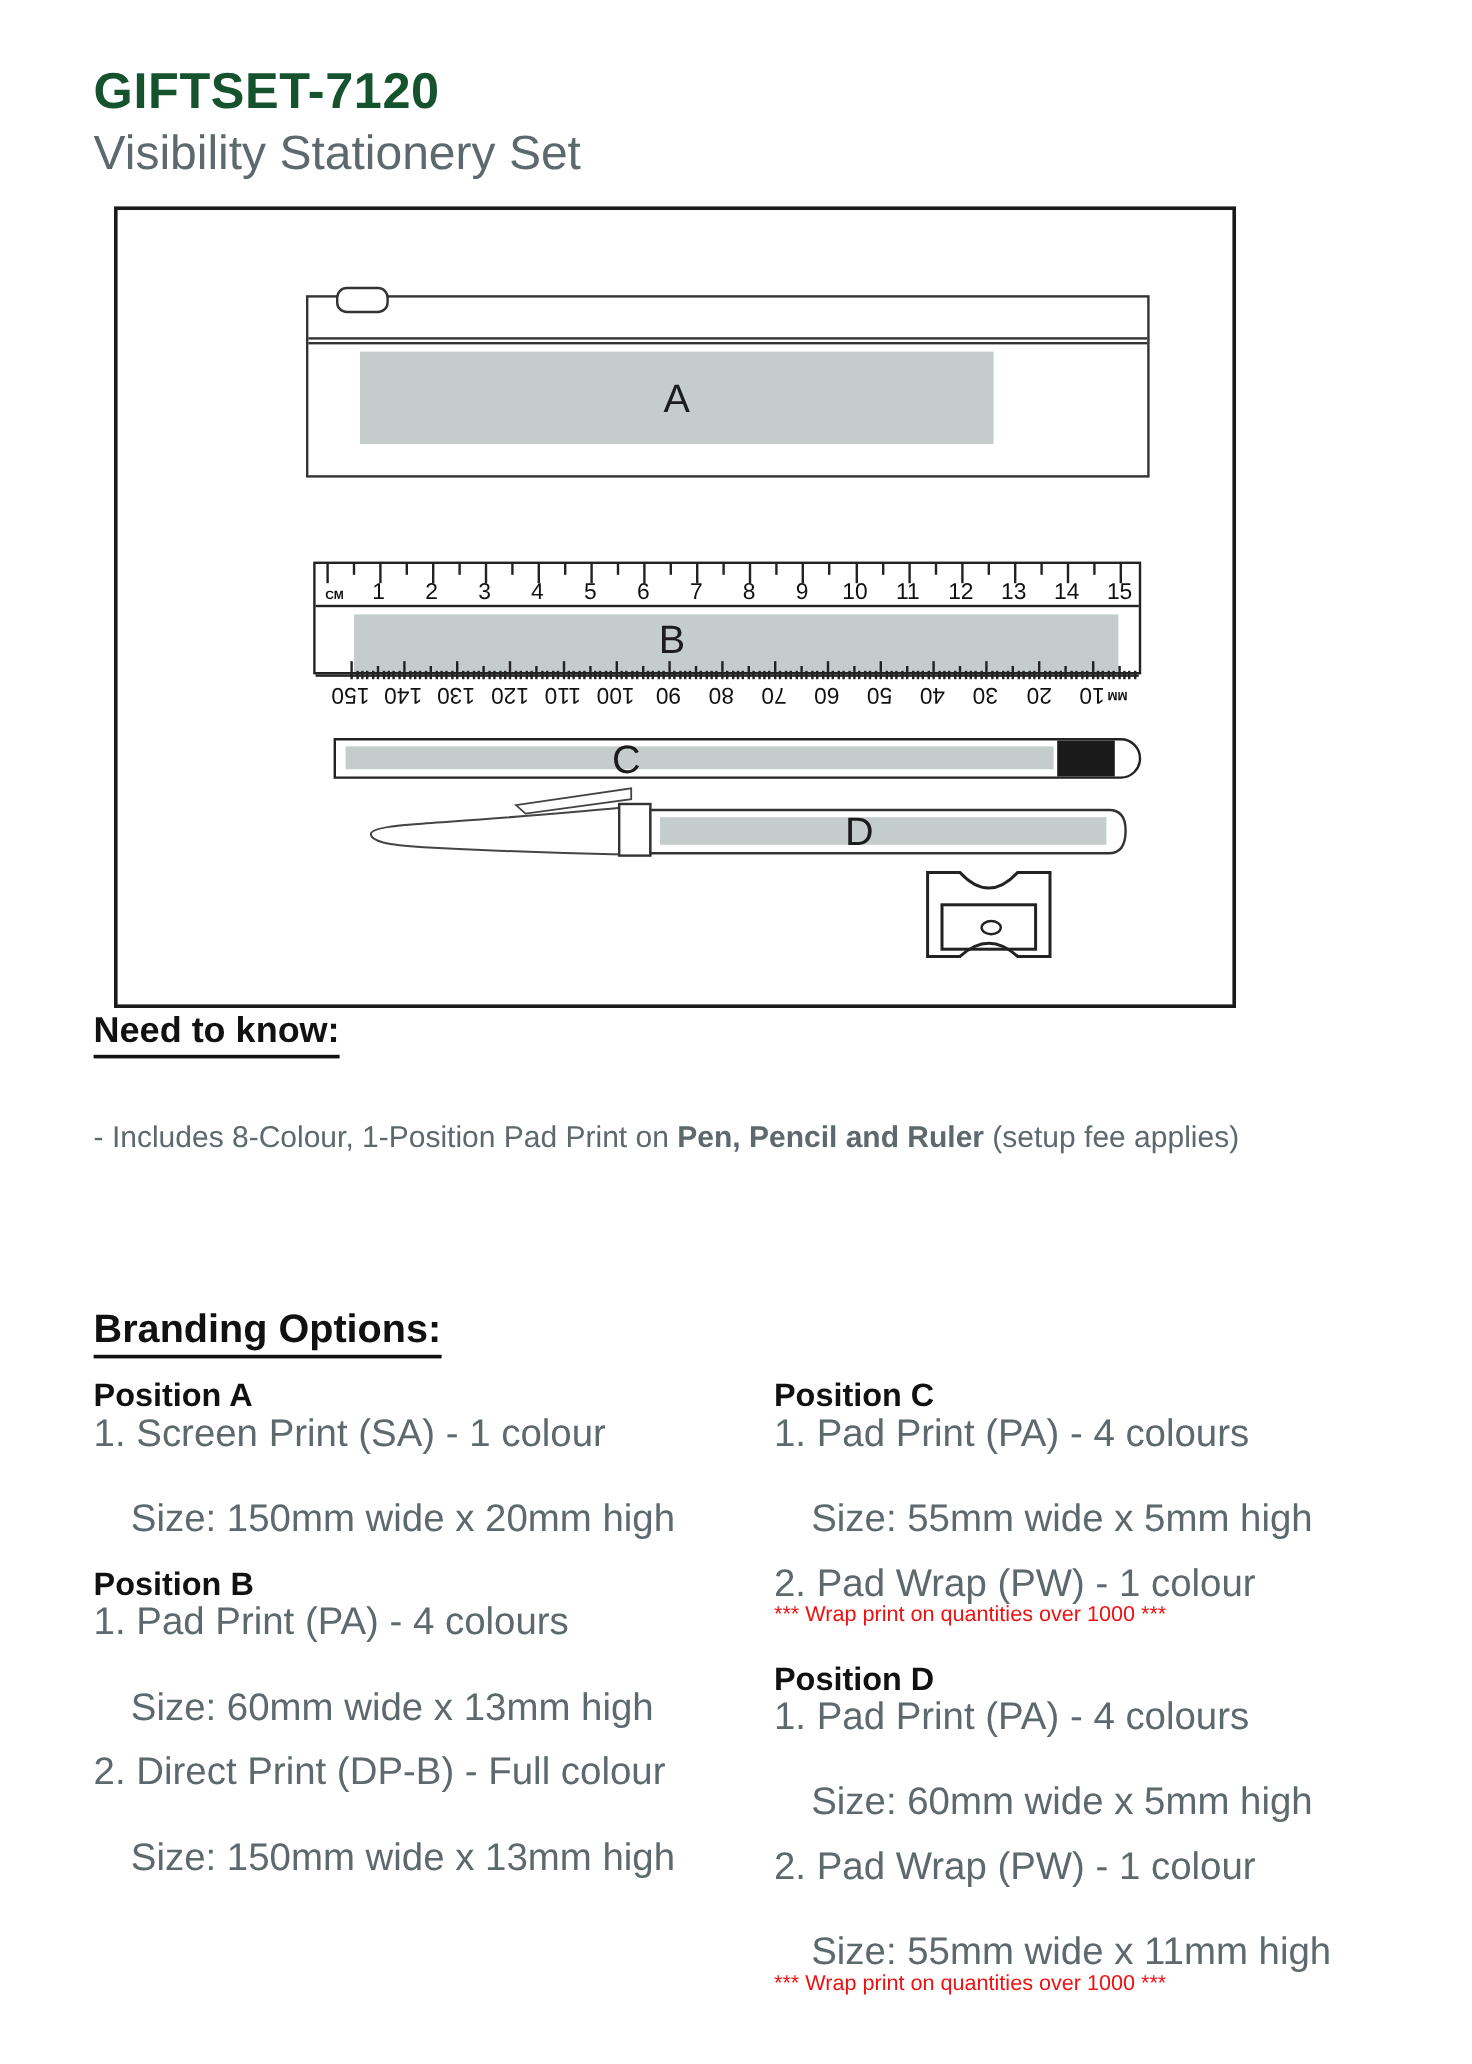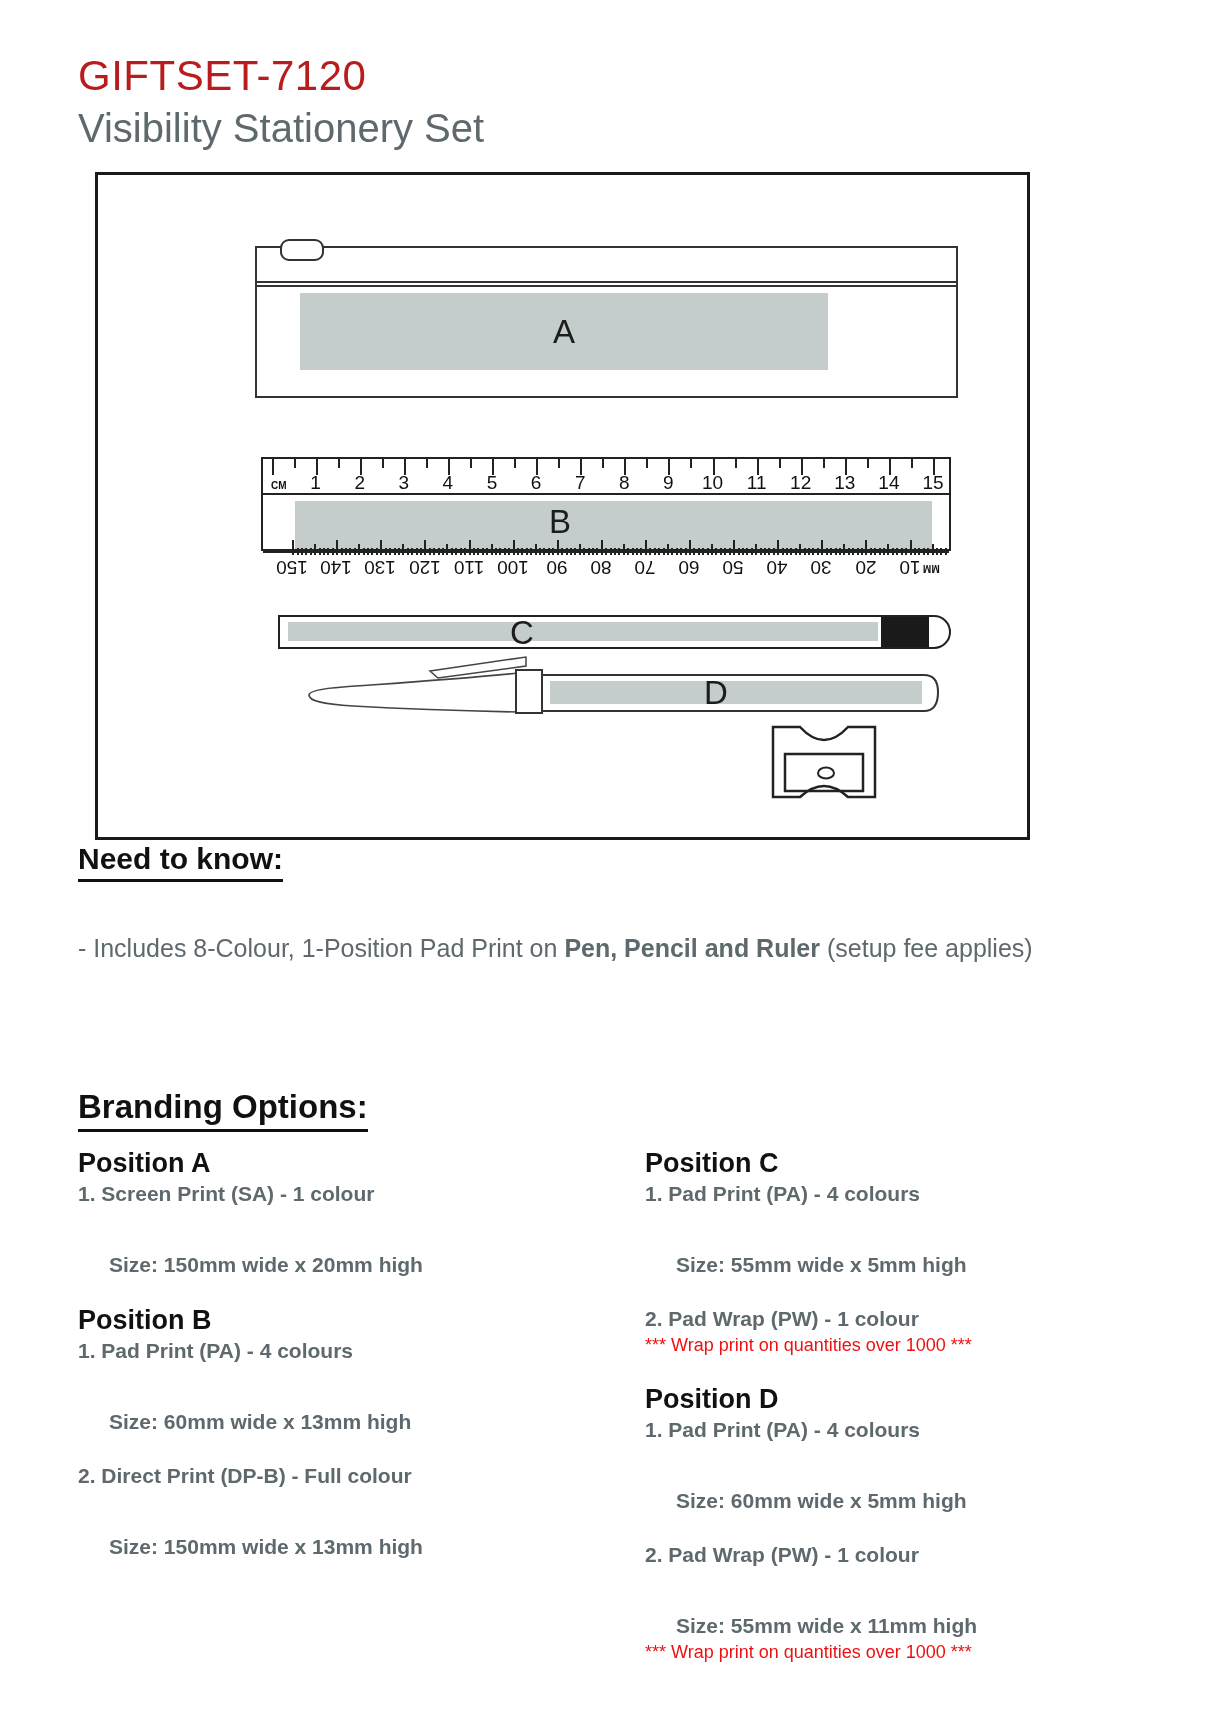--- a/index.html
+++ b/index.html
@@ -13,36 +13,36 @@
   body{
     position:relative;
     width:1227px;height:1720px;
     font-family:"Liberation Sans","DejaVu Sans",sans-serif;
     color:#1a1a1a;
     overflow:hidden;
   }
   .abs{position:absolute;}
 
   
-  .page-title{left:78px;top:52px;font-size:42px;font-weight:normal;color:#b91c1c;letter-spacing:.5px;}
+  .page-title{left:78px;top:52px;font-size:42px;font-weight:bold;color:#14532d;letter-spacing:.5px;}
   .page-subtitle{left:78px;top:106px;font-size:40px;color:var(--text-gray);}
 
   
   .diagram-box{left:95px;top:172px;width:935px;height:668px;border:3px solid #1a1a1a;background:#fff;}
 
   
   .pouch{left:157px;top:71px;width:703px;height:152px;border:2.5px solid #333;background:#fff;}
   .pouch-zipline{position:absolute;left:0;right:0;top:33px;height:6px;border-top:2px solid #333;border-bottom:2px solid #333;}
   .zip-pull{position:absolute;left:23px;top:-9px;width:44px;height:22px;border:2.5px solid #333;border-radius:9px;background:#fff;}
   .print-a{position:absolute;left:43px;top:45px;width:528px;height:77px;background:var(--print-gray);
            display:flex;align-items:center;justify-content:center;}
   .pos-label{font-size:33px;color:#1c1c1c;}
 
   
-  .ruler{left:163px;top:282px;width:690px;height:94px;border:2.5px solid var(--line);background:#fff;padding-left:28px;}
+  .ruler{left:163px;top:293px;width:690px;height:94px;border:2.5px solid var(--line);background:#fff;padding-left:28px;}
   .ruler-cm{position:absolute;left:0;right:0;top:0;height:36px;border-bottom:2px solid var(--line);}
   .ruler-mid{position:absolute;left:0;right:0;top:38px;height:56px;border-bottom:2px solid var(--line);}
   .ruler-mm{position:absolute;left:0;right:0;top:96px;bottom:0;}
   .print-b{position:absolute;left:32px;top:4px;width:637px;height:48px;background:var(--print-gray);}
   .ruler-label-b{position:absolute;left:297px;top:6px;transform:translateX(-50%);}
   .tick{position:absolute;width:2px;background:var(--line);}
   .tick.top{top:0;}
   .tick.bot{bottom:0;}
   .cm-num{position:absolute;top:13px;transform:translateX(-50%);font-size:19px;color:#111;}
   .mm-num{position:absolute;top:1px;transform:translateX(-50%) rotate(180deg);font-size:19px;color:#111;}
@@ -66,21 +66,21 @@
   .need-head{left:78px;top:842px;font-size:30px;}
   .need-line{left:78px;top:934px;font-size:25px;color:var(--text-gray);}
   .need-line b{font-weight:bold;}
   .brand-head{left:78px;top:1088px;font-size:33px;}
 
   .brand-col{top:1148px;width:490px;}
   .brand-col.left{left:78px;}
   .brand-col.right{left:645px;}
   .pos-name{font-size:27px;font-weight:bold;color:#111;line-height:30px;margin-bottom:2px;}
   .pos-item{margin-bottom:26px;}
-  .item-line1,.item-line2{font-size:21px;line-height:28px;color:var(--text-gray);font-weight:bold;}
+  .item-line1,.item-line2{font-size:32px;line-height:28px;color:var(--text-gray);}
   .item-line2{padding-left:31px;margin-top:43px;}
   .item-note{font-size:18px;font-weight:normal;line-height:25px;color:var(--note-red);}
 </style>
 </head>
 <body>
 
 <div class="abs page-title">GIFTSET-7120</div>
 <div class="abs page-subtitle">Visibility Stationery Set</div>
 
 <div class="abs diagram-box">

